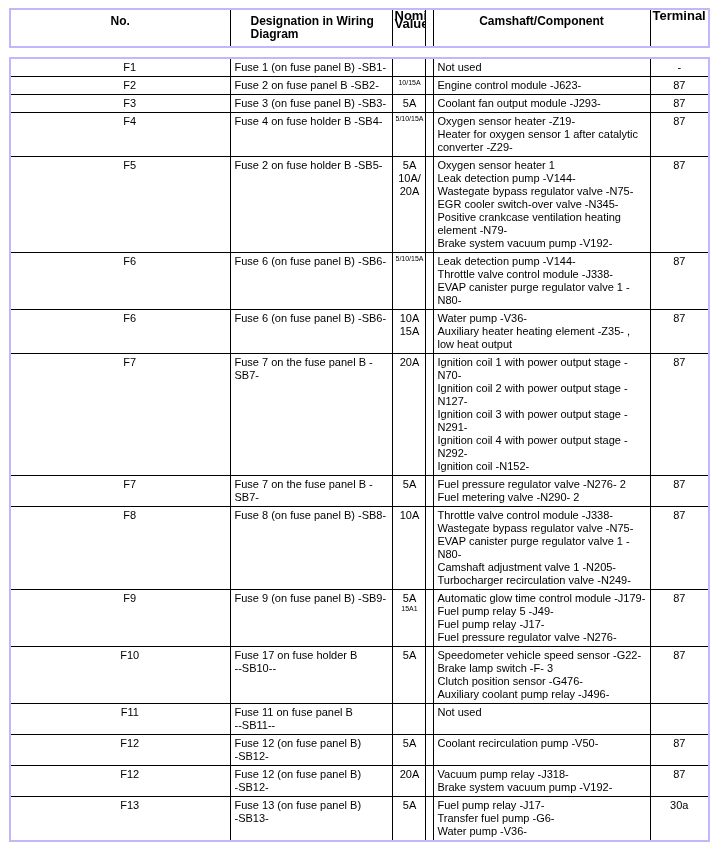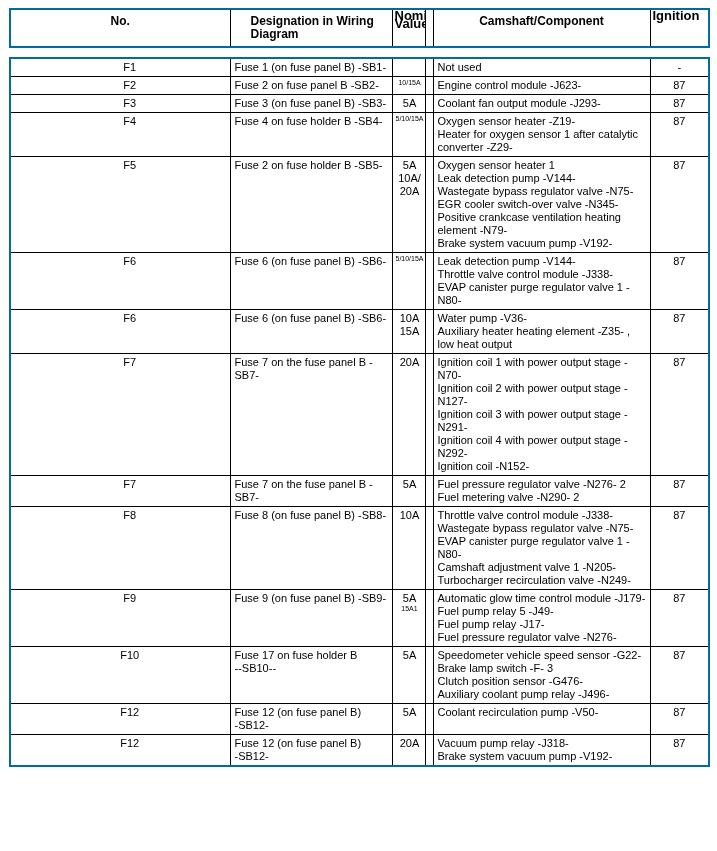--- a/index.html
+++ b/index.html
@@ -27,21 +27,21 @@
   th, td {
     border: 1px solid #000;
     vertical-align: top;
     padding: 2px 4px;
     font-size: 11px;
     line-height: 13px;
     white-space: pre-line;
     overflow: hidden;
   }
   table {
-    border: 2px solid #0369a1;
+    border: 2px solid #c4b5fd;
   }
   th {
     font-weight: bold;
     text-align: center;
     font-size: 12px;
     padding-top: 5px;
     padding-bottom: 5px;
   }
   th.small-hdr {
     font-size: 13px;
@@ -76,21 +76,21 @@
         <col style="width:59px">
     </colgroup>
     <tbody>
         <tr>
       <th>No.</th>
       <th class="left-hdr">Designation in Wiring Diagram</th>
       <th class="small-hdr">Nominal
 Value</th>
       <th></th>
       <th>Camshaft/Component</th>
-      <th class="small-hdr">Ignition</th>
+      <th class="small-hdr">Terminal</th>
     </tr>
   </tbody>
     </table>
 
   <table class="body-table">
     <colgroup>
       <col style="width:220px">
         <col style="width:162px">
         <col style="width:33px">
       <col style="width:8px">
@@ -228,20 +228,29 @@
 --SB10--</td>
       <td class="nominal-cell"><span class="nominal-main">5A</span><span class="nominal-small"></span></td>
       <td></td>
       <td>Speedometer vehicle speed sensor -G22-
 Brake lamp switch -F- 3
 Clutch position sensor -G476-
 Auxiliary coolant pump relay -J496-</td>
       <td class="terminal-cell">87</td>
     </tr>
 
+    <tr>
+      <td class="no-cell">F11</td>
+      <td>Fuse 11 on fuse panel B
+--SB11--</td>
+      <td class="nominal-cell"><span class="nominal-main"></span><span class="nominal-small"></span></td>
+      <td></td>
+      <td>Not used</td>
+      <td class="terminal-cell"></td>
+    </tr>
 
     <tr>
       <td class="no-cell">F12</td>
       <td>Fuse 12 (on fuse panel B)
 -SB12-</td>
       <td class="nominal-cell"><span class="nominal-main">5A</span><span class="nominal-small"></span></td>
       <td></td>
       <td>Coolant recirculation pump -V50-</td>
       <td class="terminal-cell">87</td>
     </tr>
@@ -250,16 +259,27 @@
       <td class="no-cell">F12</td>
       <td>Fuse 12 (on fuse panel B)
 -SB12-</td>
       <td class="nominal-cell"><span class="nominal-main">20A</span><span class="nominal-small"></span></td>
       <td></td>
       <td>Vacuum pump relay -J318-
 Brake system vacuum pump -V192-</td>
       <td class="terminal-cell">87</td>
     </tr>
 
+    <tr>
+      <td class="no-cell">F13</td>
+      <td>Fuse 13 (on fuse panel B)
+-SB13-</td>
+      <td class="nominal-cell"><span class="nominal-main">5A</span><span class="nominal-small"></span></td>
+      <td></td>
+      <td>Fuel pump relay -J17-
+Transfer fuel pump -G6-
+Water pump -V36-</td>
+      <td class="terminal-cell">30a</td>
+    </tr>
 
   </tbody>
     </table>
 </div>
 
 </body></html>

